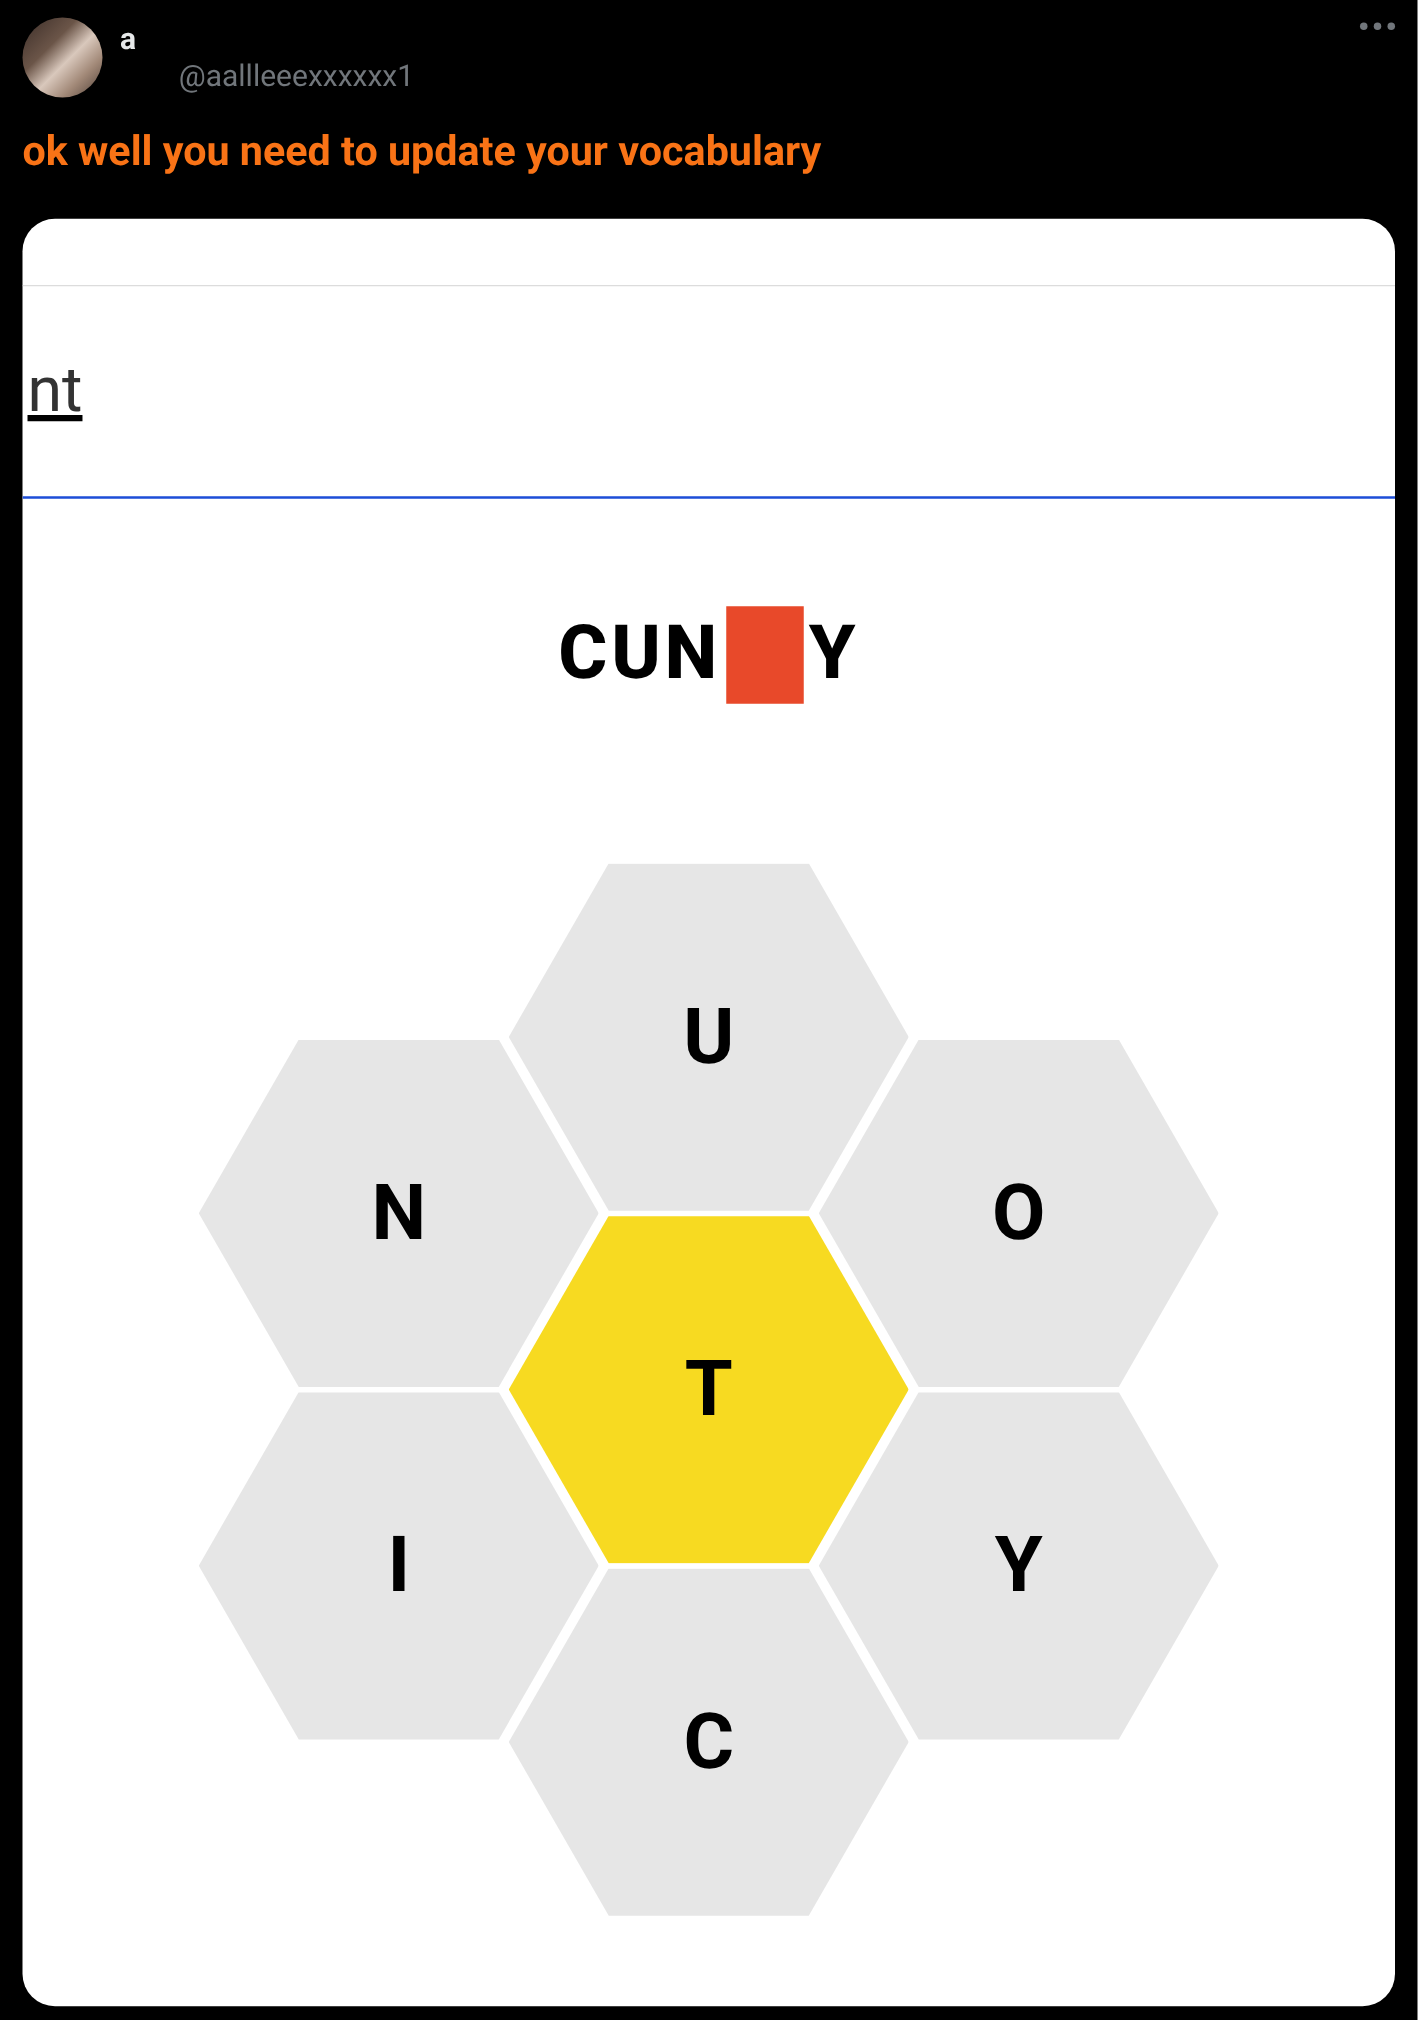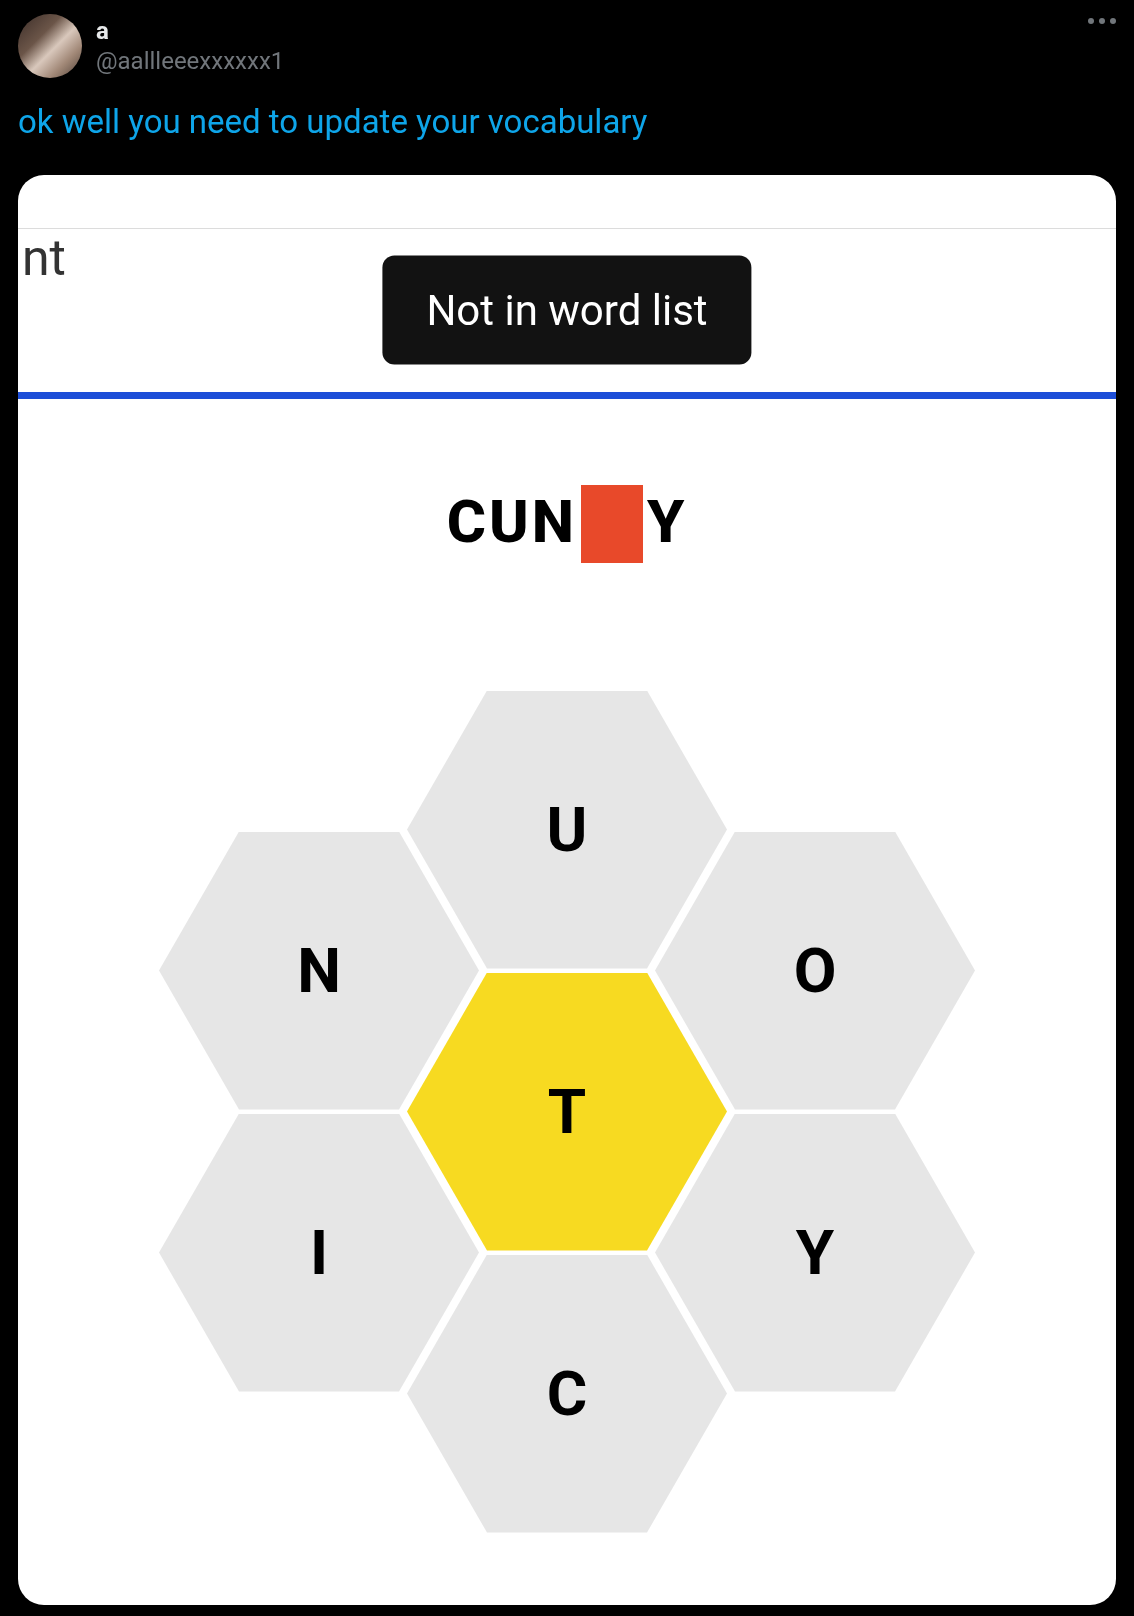--- a/index.html
+++ b/index.html
@@ -34,61 +34,63 @@
       padding-top: 2px;
     }
     .display-name {
       color: #e7e9ea;
       font-weight: 700;
       font-size: 24px;
     }
     .handle {
       color: #71767b;
       font-size: 24px;
+      margin-left: 47px;
     }
     .more-dots {
       position: absolute;
       right: 0;
       top: 4px;
       color: #71767b;
       display: flex;
       gap: 5px;
     }
     .more-dots span {
       width: 6px;
       height: 6px;
       border-radius: 50%;
       background: #71767b;
       display: block;
     }
     .tweet-text {
-      color: #0ea5e9;
+      color: #f97316;
       font-size: 33px;
       line-height: 1.35;
       margin-top: 22px;
-      font-weight: 400;
+      font-weight: 700;
     }
     .embedded-image {
       margin-top: 30px;
       background: #fff;
       border-radius: 26px;
       height: 1430px;
       overflow: hidden;
       position: relative;
     }
     .game-topbar {
       height: 54px;
       border-bottom: 1px solid #dcdcdc;
     }
     .game-statusbar {
       position: relative;
       height: 170px;
-      border-bottom: 7px solid #1d4ed8;
-      display: flex;
-      align-items: flex-start;
+      border-bottom: 2px solid #1d4ed8;
+      display: flex;
+      align-items: center;
+      text-decoration: underline;
     }
     .nt-text {
       color: #333;
       font-size: 50px;
       padding-left: 4px;
     }
     .toast {
       position: absolute;
       left: 50%;
       top: 50%;
@@ -157,21 +159,20 @@
     </div>
   </div>
 
   <div class="tweet-text">ok well you need to update your vocabulary</div>
 
   <div class="embedded-image">
     <div class="game-topbar"></div>
 
     <div class="game-statusbar">
       <span class="nt-text">nt</span>
-      <div class="toast">Not in word list</div>
     </div>
 
     <div class="current-word">
       <span>CUN</span>
       <span class="cursor-block"></span>
       <span>Y</span>
     </div>
 
     <div class="hive-wrapper">
       <div class="hex outer" style="left:320px; top:0;">

